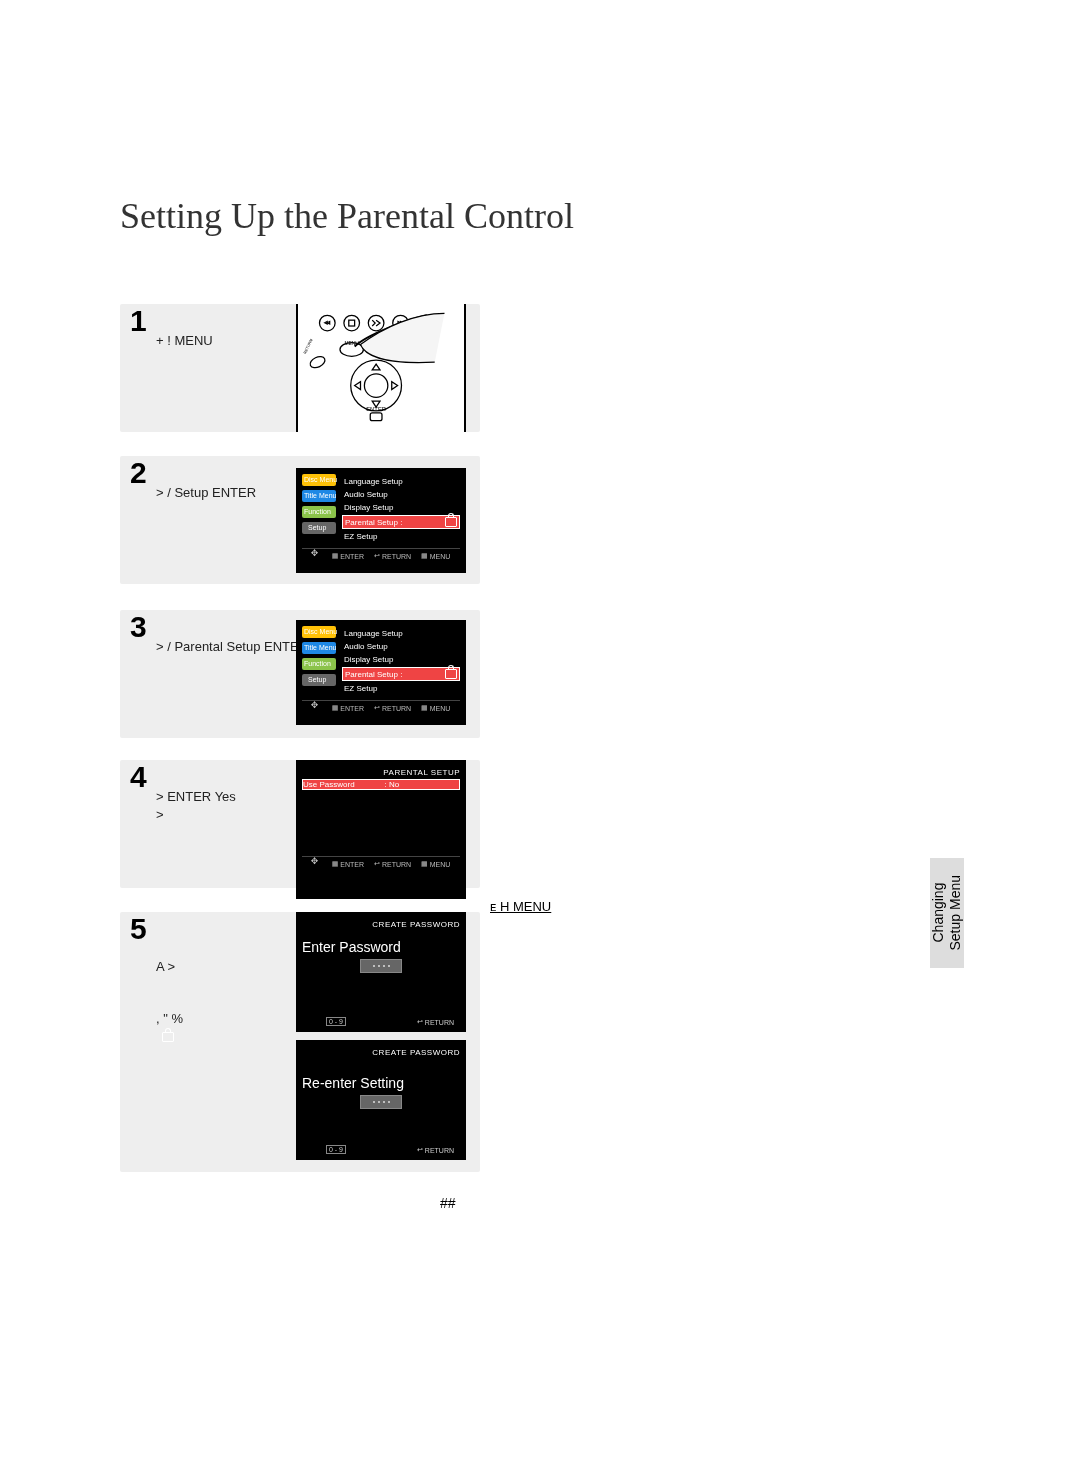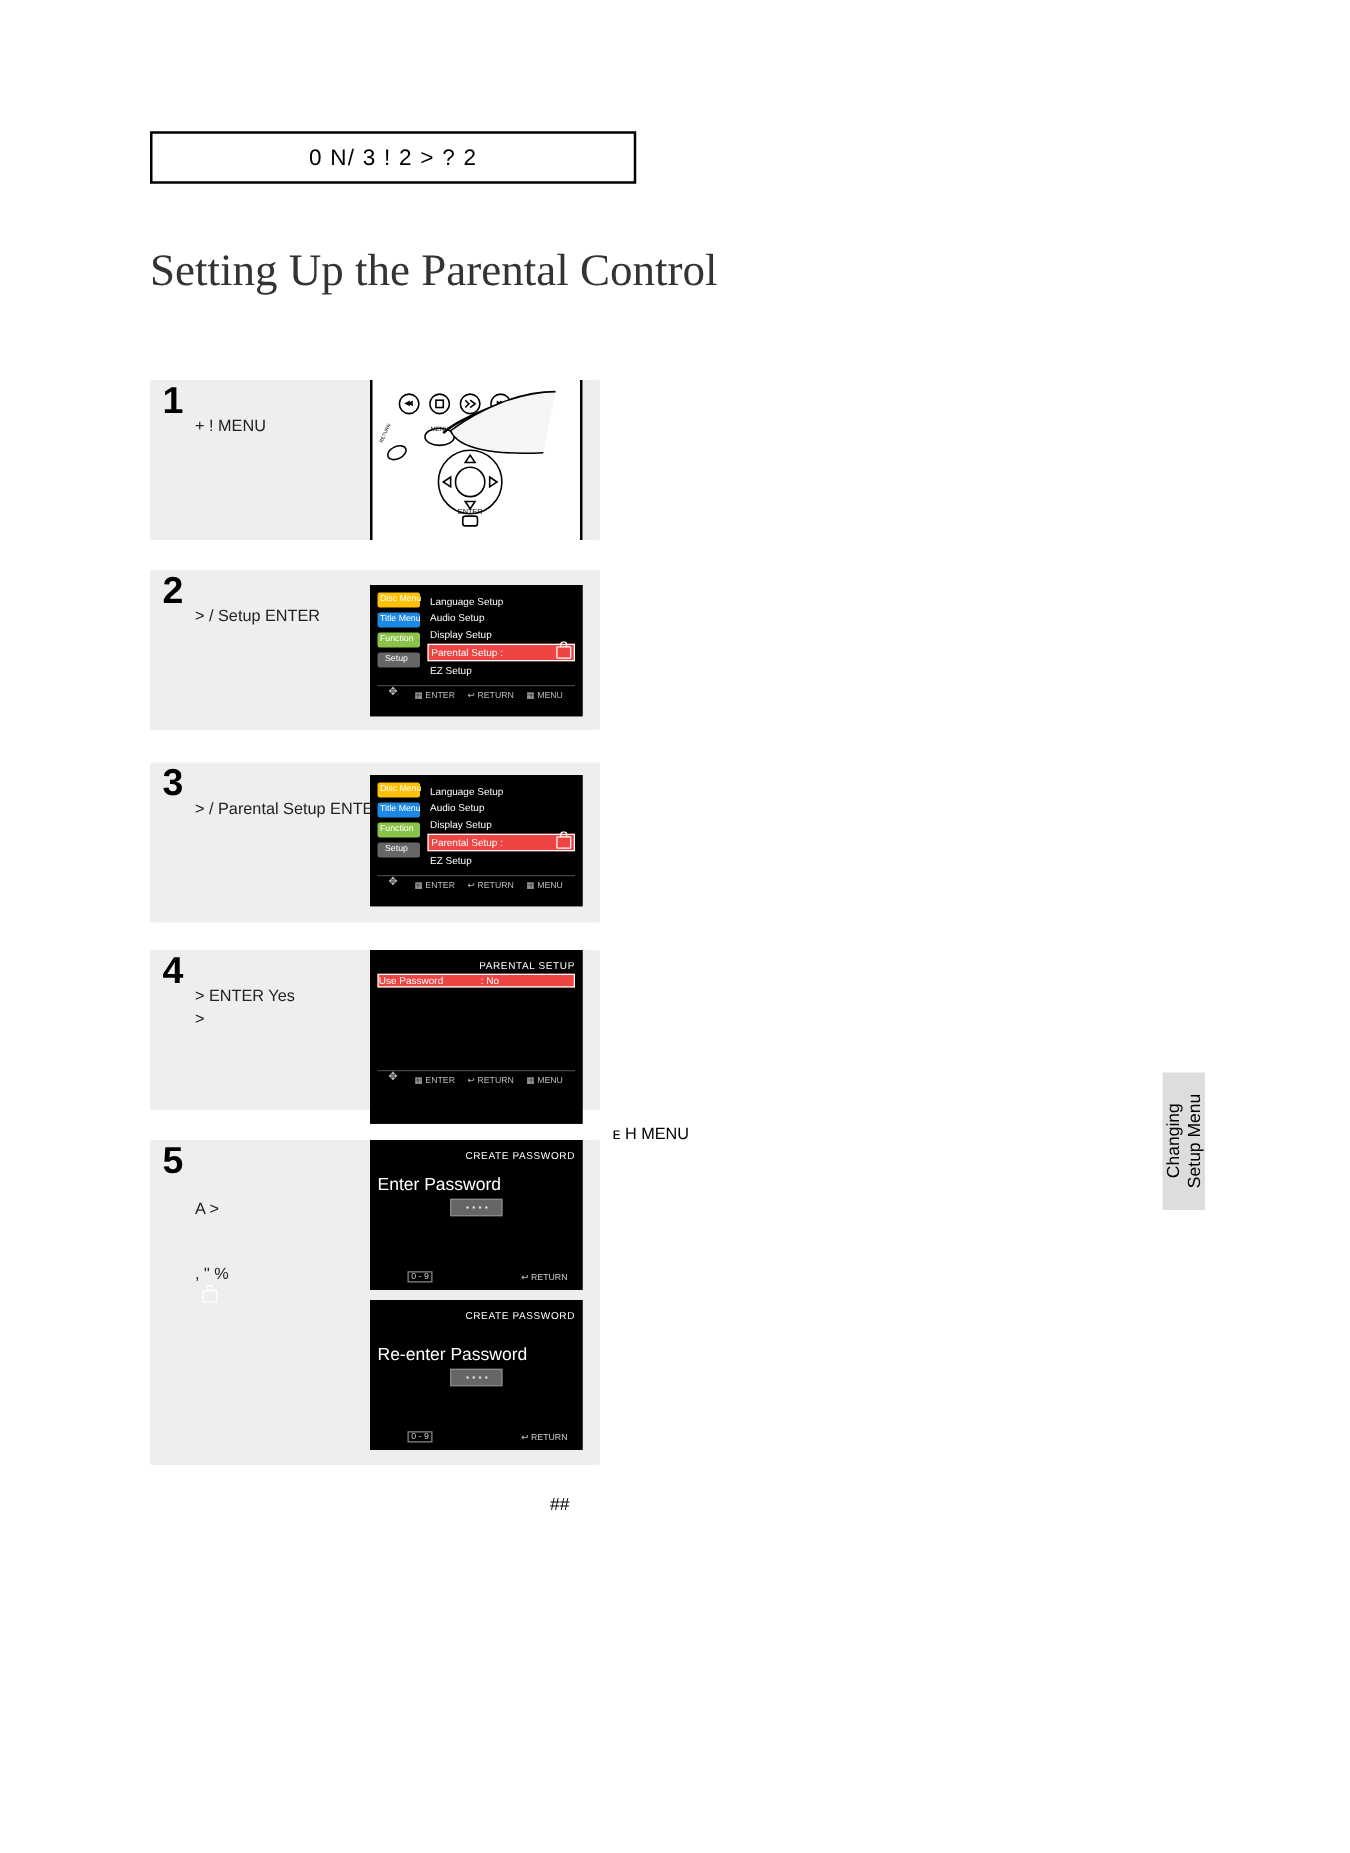--- a/index.html
+++ b/index.html
@@ -33,30 +33,27 @@
   .remote svg{width:100%;height:100%;}
   
   .pw-box{border:1px solid #888;background:#666;width:40px;height:12px;margin:4px auto;display:flex;align-items:center;justify-content:center;gap:3px;}
   .pw-box span{width:2px;height:2px;background:#ddd;border-radius:50%;}
   .center-prompt{text-align:left;font-size:14px;margin-top:10px;}
   .numkeys{position:absolute;left:28px;bottom:4px;font-size:7px;color:#ccc;border:1px solid #888;padding:0 2px;}
   .ret-right{position:absolute;right:10px;bottom:4px;font-size:7px;color:#ccc;display:flex;align-items:center;gap:2px;}
   
   .sidetab{position:absolute;right:116px;top:858px;width:34px;height:110px;background:#ddd;display:flex;align-items:center;justify-content:center;}
   .sidetab-text{writing-mode:vertical-rl;transform:rotate(180deg);font-size:14px;text-align:center;line-height:1.2;}
-  .note{position:absolute;left:490px;top:898px;width:300px;font-size:13px;line-height:1.4;}
+  .note{position:absolute;left:490px;top:898px;width:300px;font-size:13px;line-height:1.4;text-decoration:underline;}
   .pagenum{position:absolute;left:440px;top:1195px;font-size:14px;color:#000;}
 </style>
 </head>
 <body>
 <div class="page">
 
-<div class="category-box">
-  <span>0 N/ 3   !   2 &gt; ?   2</span>
-</div>
 
 <div class="title">Setting Up the Parental Control</div>
 
 
 <div class="step" style="top:304px;height:128px;">
   <div class="num">1</div>
   <div class="body" style="white-space:pre-line;">+        !                          MENU</div>
 </div>
 <div class="remote">
   <svg viewBox="0 0 170 128">
@@ -193,21 +190,21 @@
         <span></span>
         <span></span>
         <span></span>
       </div>
   <div style="height:30px;"></div>
   <div class="numkeys">0 - 9</div>
   <div class="ret-right">↩ <span>RETURN</span></div>
 </div>
 <div class="screen" style="top:1040px;height:120px;">
   <div class="screen-title">CREATE PASSWORD</div>
-  <div class="center-prompt" style="margin-top:18px;">Re-enter Password</div>
+  <div class="center-prompt" style="margin-top:18px;">Re-enter Setting</div>
   <div class="pw-box">
         <span></span>
         <span></span>
         <span></span>
         <span></span>
       </div>
   <div style="height:24px;"></div>
   <div class="numkeys">0 - 9</div>
   <div class="ret-right">↩ <span>RETURN</span></div>
 </div>

